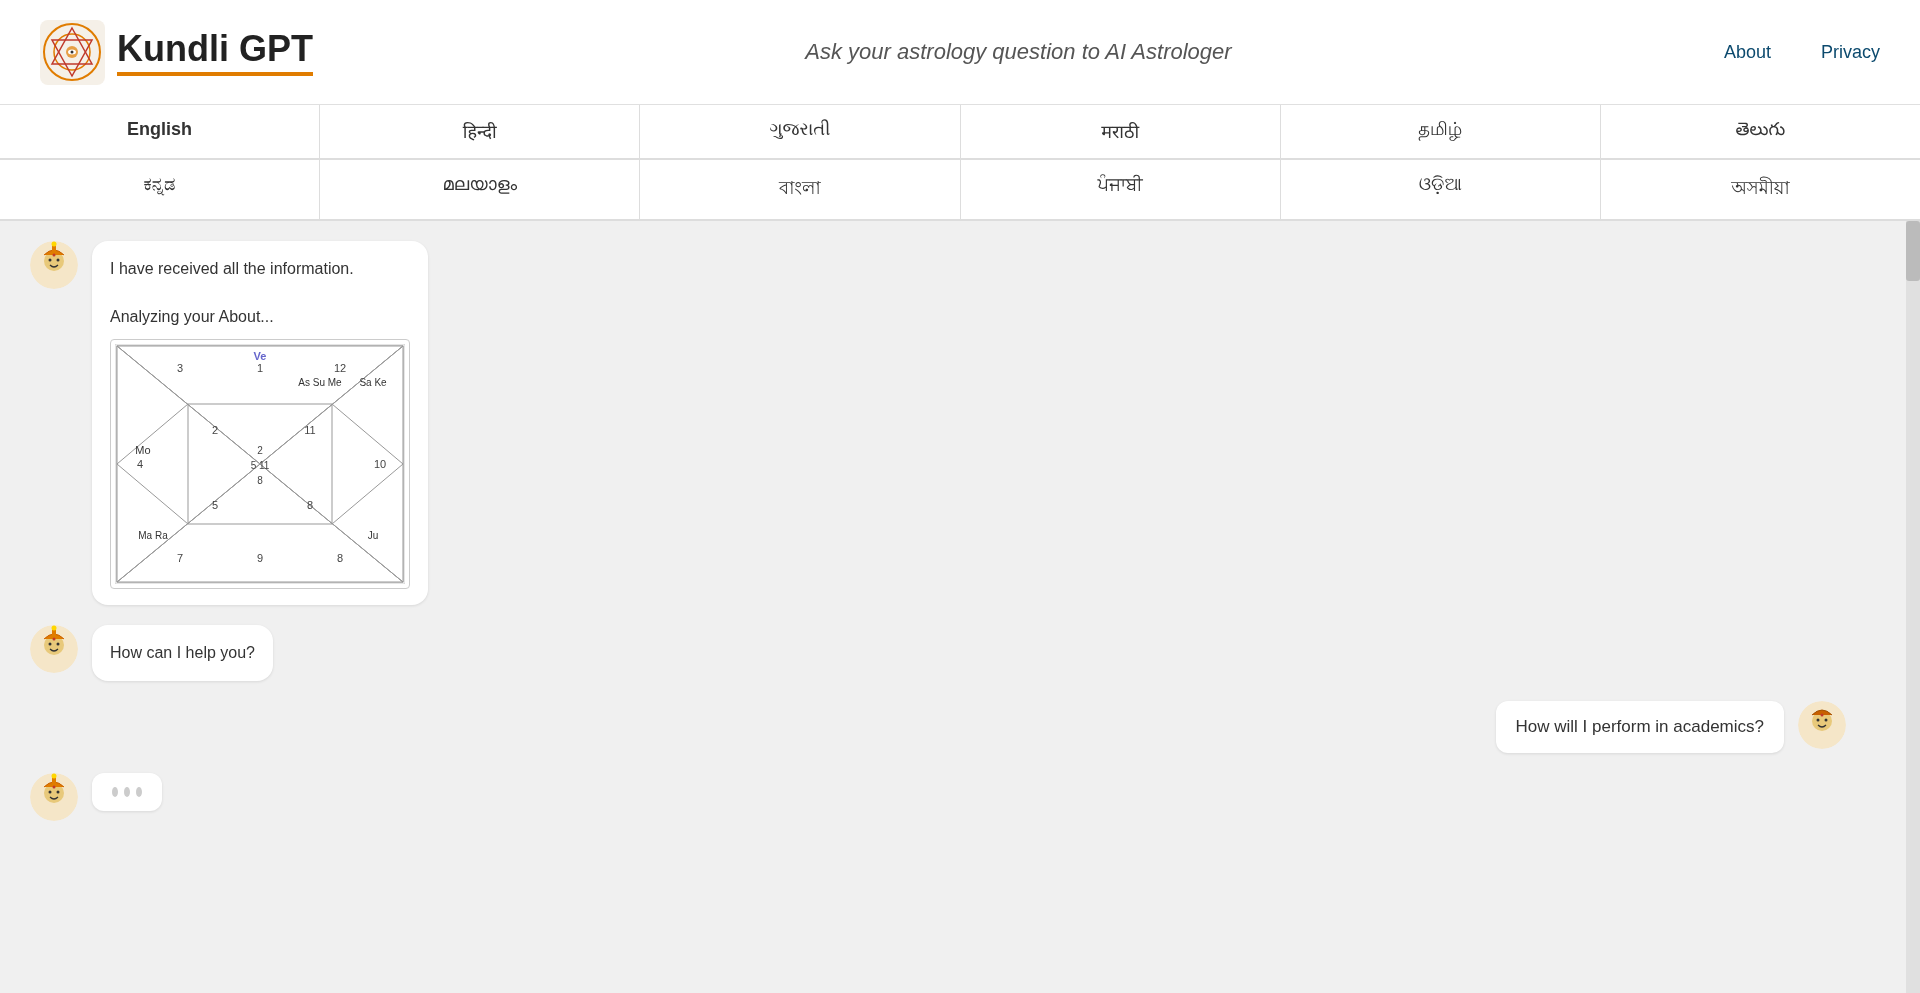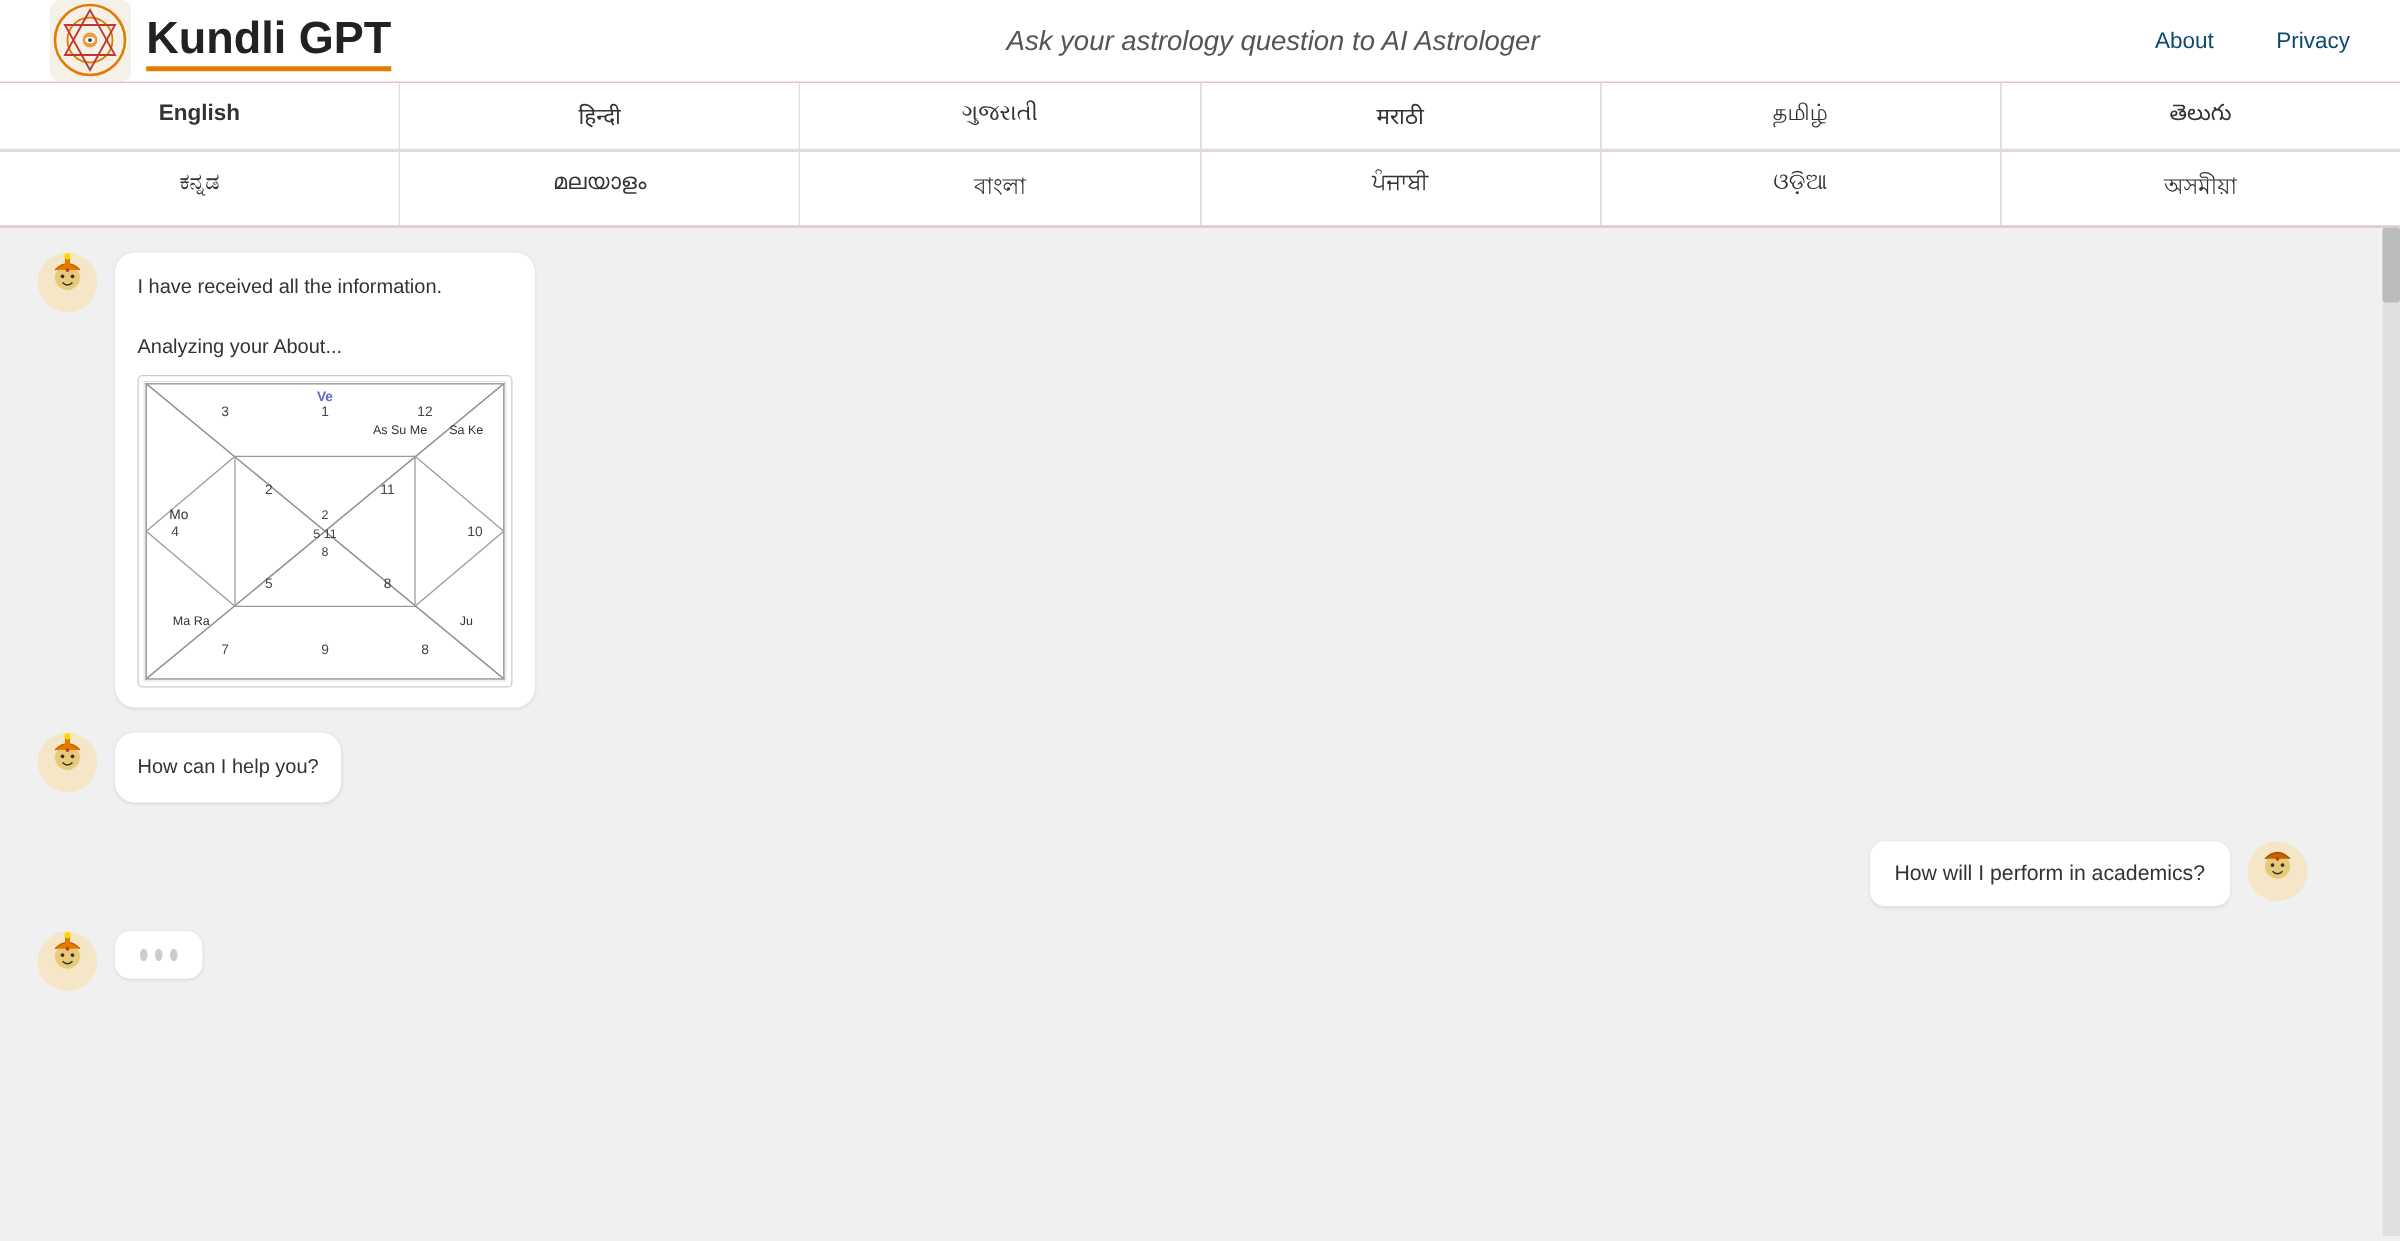--- a/index.html
+++ b/index.html
@@ -11,21 +11,21 @@
       overflow-x: hidden;
     }
 
     
     .header {
       background: #fff;
       display: flex;
       align-items: center;
       justify-content: space-between;
       padding: 0 40px;
-      height: 66px;
+      height: 105px;
       border-bottom: 1px solid #e0e0e0;
     }
     .logo-area {
       display: flex;
       align-items: center;
       gap: 12px;
     }
     .logo-icon {
       width: 65px;
       height: 65px;
@@ -354,21 +354,21 @@
           <circle cx="28" cy="19" r="1.5" fill="#333"></circle>
           <circle cx="24" cy="14" r="1.5" fill="#c0392b"></circle>
           <path d="M20 24 Q24 28 28 24" fill="none" stroke="#333" stroke-width="1.2"></path>
         </svg>
       </div>
       <div class="bot-bubble">
         <span>How can I help you?</span>
       </div>
     </div>
 
-    <div class="user-message-wrap" style="align-self: flex-end; margin-right: 30px; margin-top: 11px;">
+    <div class="user-message-wrap" style="align-self: flex-end; margin-right: 30px;">
       <div class="avatar">
         <svg viewBox="0 0 48 48">
           <circle cx="24" cy="24" r="24" fill="#f5e6c8"></circle>
           <circle cx="24" cy="20" r="10" fill="#e8c97a"></circle>
           <path d="M14 14 Q24 4 34 14" fill="#c86000" stroke="#a05000" stroke-width="1"></path>
           <circle cx="20" cy="19" r="1.5" fill="#333"></circle>
           <circle cx="28" cy="19" r="1.5" fill="#333"></circle>
           <circle cx="24" cy="14" r="1.5" fill="#c0392b"></circle>
           <path d="M20 24 Q24 28 28 24" fill="none" stroke="#333" stroke-width="1.2"></path>
         </svg>

